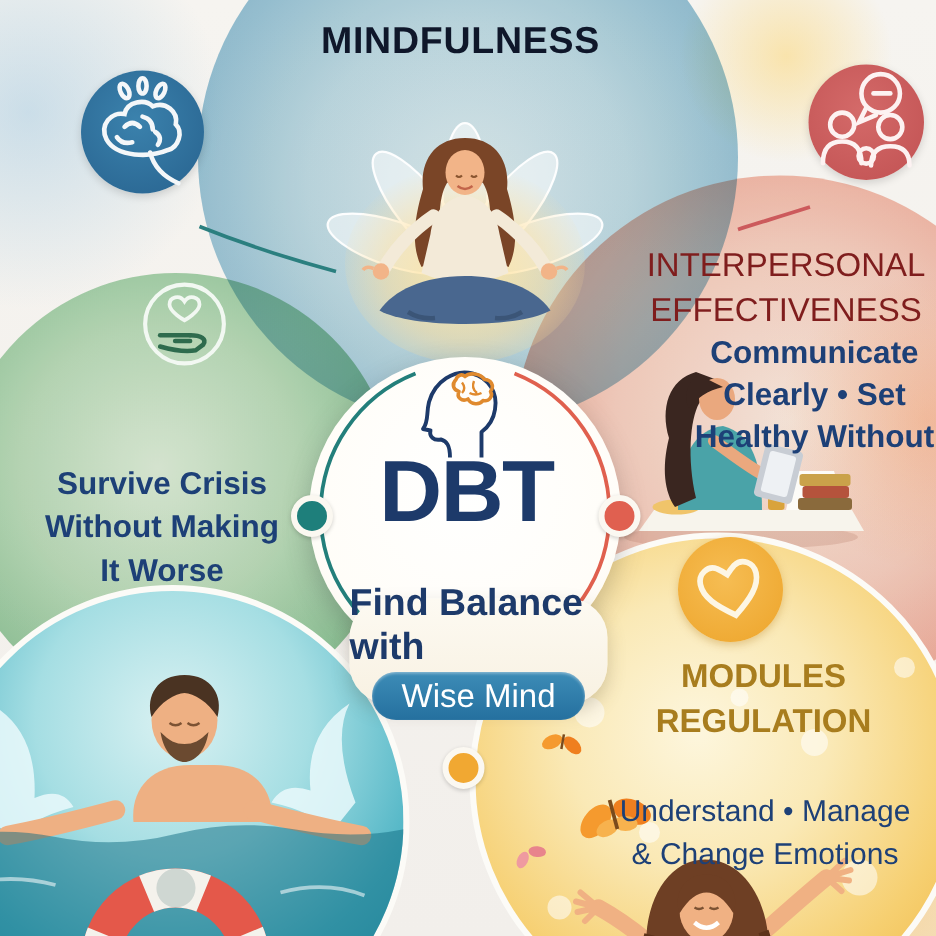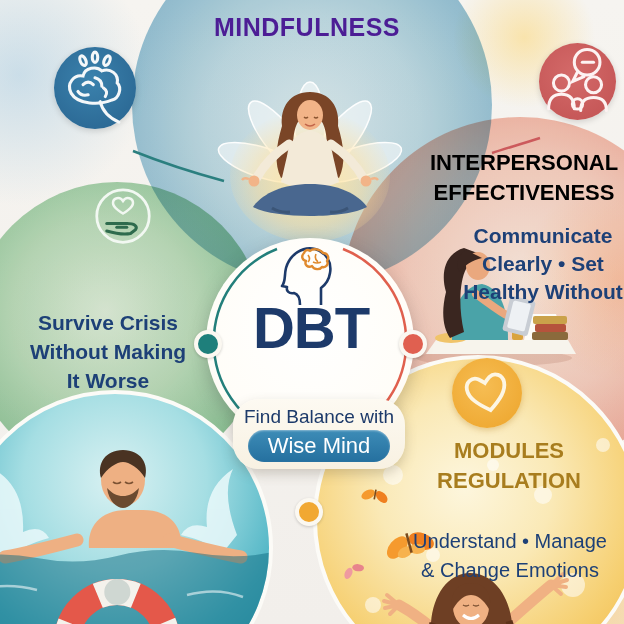--- a/index.html
+++ b/index.html
@@ -44,35 +44,35 @@
   .dot{border-radius:50%;width:20px;height:20px;border:4px solid #fbf8f1;box-shadow:0 1px 3px rgba(0,0,0,.18);}
   #dot-left{left:194px;top:330px;background:#1e7f7b;}
   #dot-right{left:399px;top:330px;background:#e06050;}
   #dot-bottom{left:295px;top:498px;background:#f1a832;}
   
   #icon-brain-badge{left:54px;top:47px;width:82px;height:82px;background:radial-gradient(circle at 45% 40%,#3b82ad,#27628e);box-shadow:0 2px 6px rgba(0,0,0,.15);}
   #icon-people-badge{left:539px;top:43px;width:77px;height:77px;background:radial-gradient(circle at 45% 40%,#d46a69,#c15152);box-shadow:0 2px 6px rgba(0,0,0,.15);}
   
   .tblock{transform:translateX(-50%);text-align:center;white-space:nowrap;}
   .line{display:block;}
-  #t-mind-title{left:307px;top:13px;font-size:25px;font-weight:800;letter-spacing:.5px;color:#4c1d95;}
+  #t-mind-title{left:307px;top:13px;font-size:25px;font-weight:800;letter-spacing:.5px;color:#0f172a;}
   #t-mind-sub{left:304px;top:47px;font-size:21px;font-weight:600;color:#1d4077;}
   #t-dist-title{left:107px;top:243px;font-size:25px;line-height:37px;font-weight:800;color:#2d7a50;}
   #t-dist-sub{left:108px;top:308px;font-size:21px;line-height:29px;font-weight:600;color:#1d4077;}
-  #t-inter-title{left:524px;top:148px;font-size:22px;line-height:30px;font-weight:700;color:#000000;}
+  #t-inter-title{left:524px;top:162px;font-size:22px;line-height:30px;font-weight:400;color:#7f1d1d;}
   #t-inter-sub{left:543px;top:222px;font-size:21px;line-height:28px;font-weight:600;color:#1d4077;}
   #t-emo-title{left:509px;top:436px;font-size:22px;line-height:30px;font-weight:800;color:#a87d1e;}
   #t-emo-sub{left:510px;top:499px;font-size:20px;line-height:29px;font-weight:400;color:#1d4077;margin-top:28px;}
   #t-dbt{left:311px;top:294px;font-size:58px;font-weight:800;letter-spacing:-1px;color:#1d3a6a;}
   #t-skill{left:311px;top:361px;font-size:20px;font-weight:800;letter-spacing:.5px;color:#1d3a6a;}
   
   #badge{left:233px;top:399px;width:172px;height:70px;border-radius:26px;
     background:linear-gradient(#fdfaf2,#f8f1e2);box-shadow:0 5px 12px rgba(90,80,60,.25);
     display:flex;flex-direction:column;align-items:center;justify-content:center;gap:2px;}
-  #badge-prefix{font-size:19px;font-weight:400;color:#1d3a6a;}
+  #badge-prefix{font-size:25px;font-weight:700;color:#1d3a6a;}
   #badge-button{font-size:22px;font-weight:400;color:#ffffff;background:linear-gradient(#3d8cb7,#25709f);
     border-radius:18px;padding:3px 20px;box-shadow:inset 0 1px 2px rgba(255,255,255,.4);}
   svg{display:block;}
 </style>
 </head>
 <body>
 
 <div id="canvas">
 
   <div id="bg-washes" class="abs"></div>

